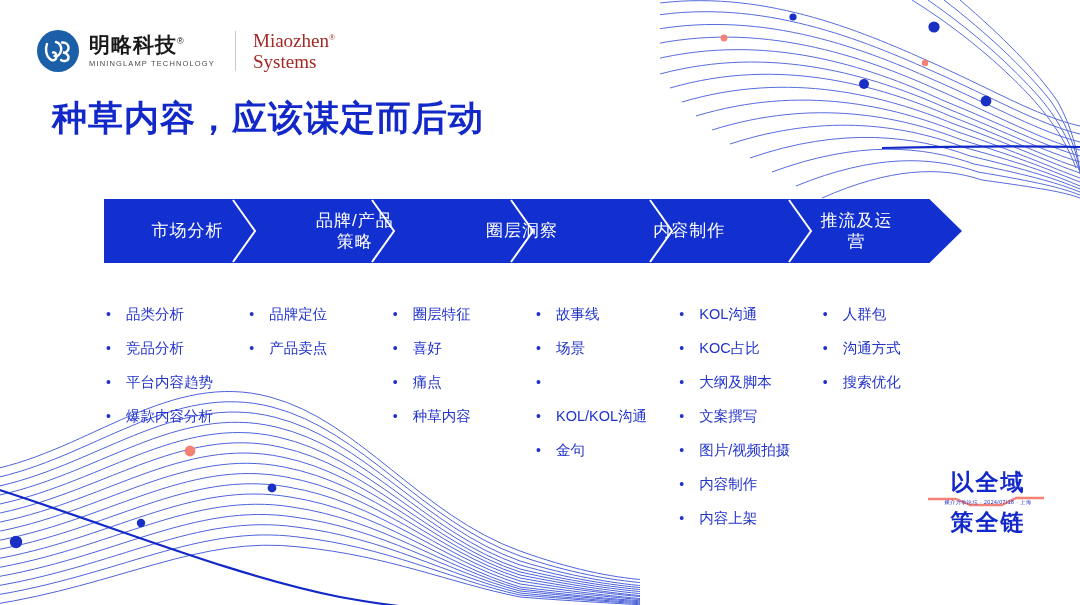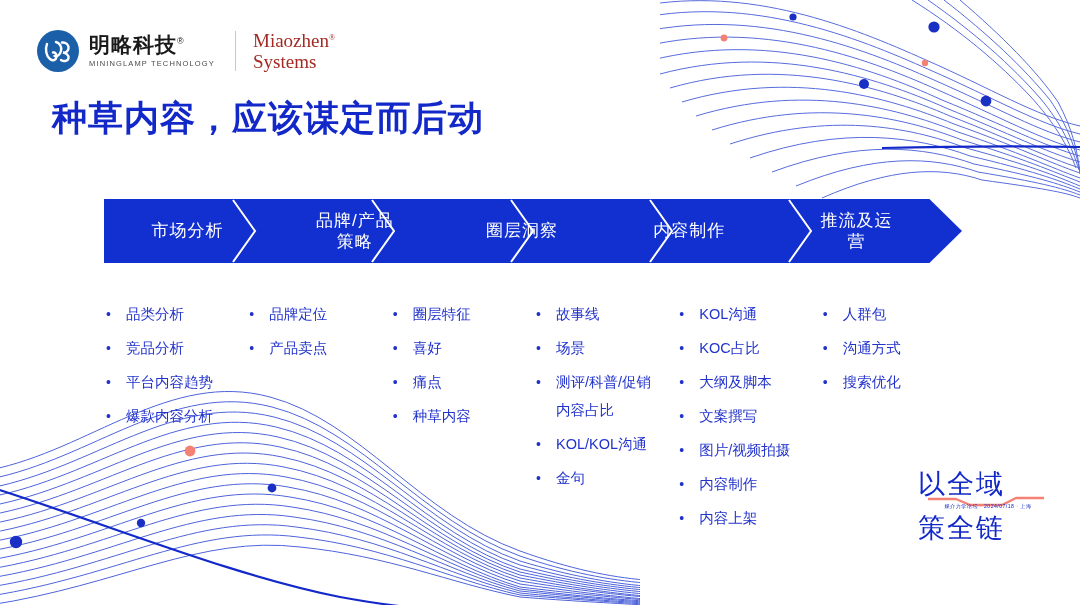--- a/index.html
+++ b/index.html
@@ -195,25 +195,25 @@
   
   #event-logo {
     position: absolute;
     left: 918px;
     top: 470px;
     width: 140px;
     height: 110px;
   }
   #event-line-1,
   #event-line-3 {
-    font-size: 27px;
-    font-weight: normal;
+    font-size: 23px;
+    font-weight: bold;
     color: #1228c8;
     letter-spacing: 2px;
-    text-align: left;
+    text-align: center;
     line-height: 1.05;
   }
   #event-line-1 {
     position: relative;
   }
   #event-date {
     font-size: 5.4px;
     color: #1228c8;
     letter-spacing: 0.5px;
     text-align: center;
@@ -396,22 +396,20 @@
       <div class="bullet-item">
           <span class="bullet-dot">•</span>
           <span class="bullet-text">故事线</span>
         </div>
       <div class="bullet-item">
           <span class="bullet-dot">•</span>
           <span class="bullet-text">场景</span>
         </div>
       <div class="bullet-item">
           <span class="bullet-dot">•</span>
-          <span class="bullet-text">测评/科普/促销
-内容占比</span>
         </div>
       <div class="bullet-item">
           <span class="bullet-dot">•</span>
           <span class="bullet-text">KOL/KOL沟通</span>
         </div>
       <div class="bullet-item">
           <span class="bullet-dot">•</span>
           <span class="bullet-text">金句</span>
         </div>
     </div>

